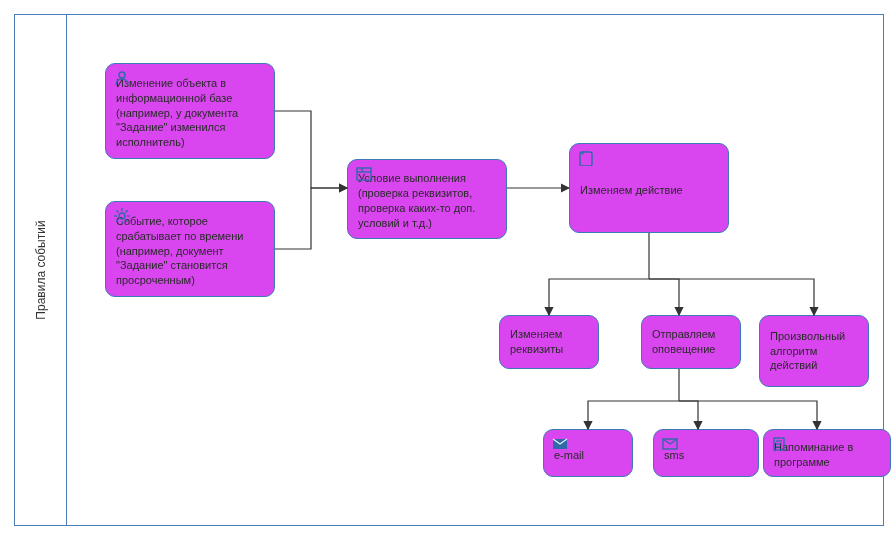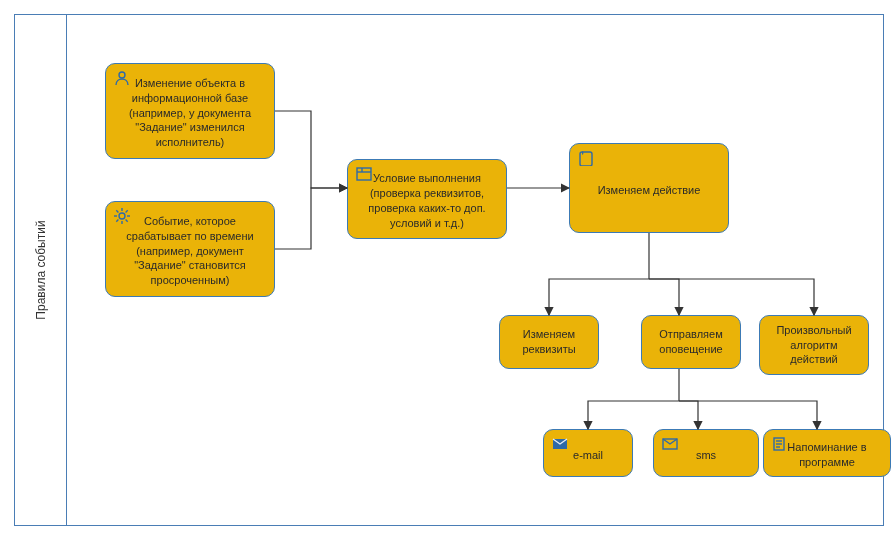--- a/index.html
+++ b/index.html
@@ -31,25 +31,25 @@
     justify-content: center;
   }
   .lane-label {
     transform: rotate(-90deg);
     white-space: nowrap;
     font-size: 12px;
     color: #333;
   }
   .node {
     position: absolute;
-    background: #eab308;
+    background: #d946ef;
     border: 1px solid #3c7ab5;
     border-radius: 10px;
     padding: 8px 10px;
-    text-align: center;
+    text-align: left;
     color: #2a2a2a;
     display: flex;
     flex-direction: column;
     align-items: center;
     justify-content: center;
     line-height: 1.35;
   }
   .node .icon {
     position: absolute;
     left: 8px;
@@ -141,21 +141,21 @@
   </div>
 
   <div class="node" style="left:484px; top:300px; width:100px; height:54px;">
     <span class="txt">Изменяем реквизиты</span>
   </div>
 
   <div class="node" style="left:614px; top:300px; width:100px; height:54px;margin-left:12px;">
     <span class="txt">Отправляем оповещение</span>
   </div>
 
-  <div class="node" style="left:744px; top:300px; width:110px; height:60px;">
+  <div class="node" style="left:744px; top:300px; width:110px; height:72px;">
     <span class="txt">Произвольный алгоритм действий</span>
   </div>
 
   <div class="node with-icon" style="left:528px; top:414px; width:90px; height:48px;">
     <span class="icon">
       <svg viewBox="0 0 16 16">
           <rect x="1" y="3" width="14" height="10" class="icon-fill"></rect>
           <path d="M1 3l7 5 7-5" stroke="#e6eef8" stroke-width="1.3" fill="none"></path>
         </svg>
     </span>

